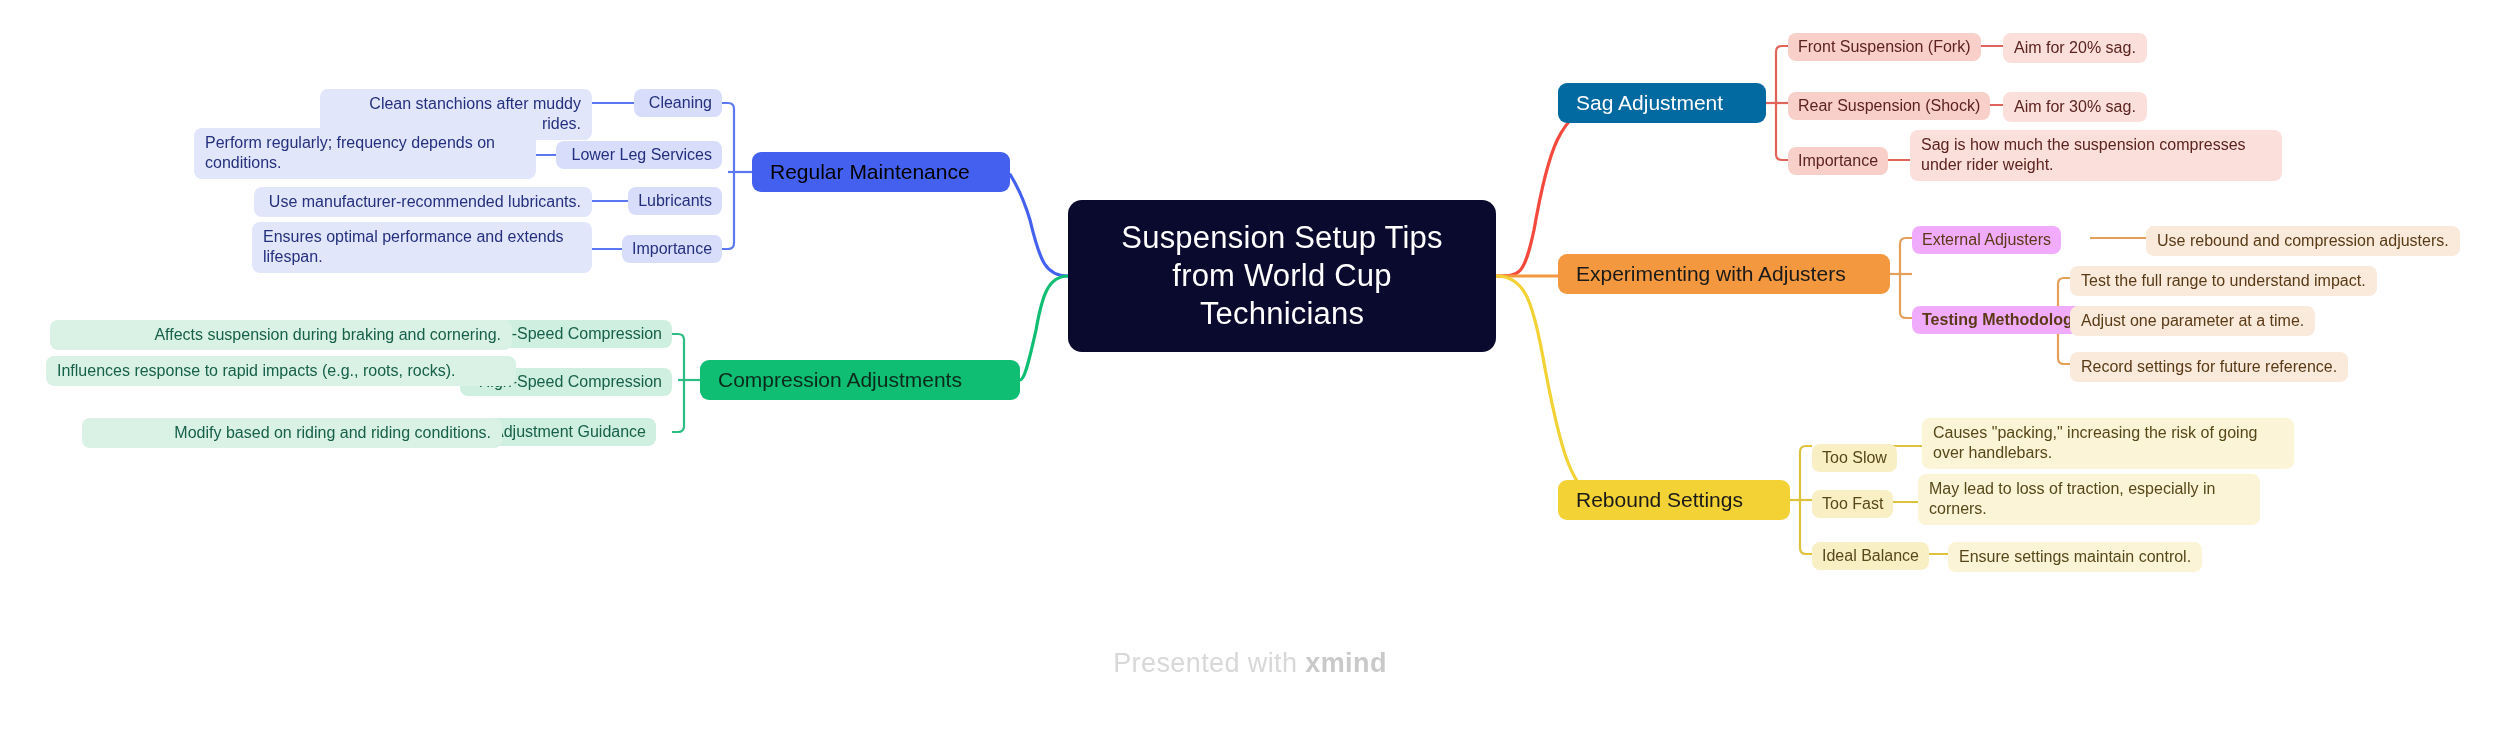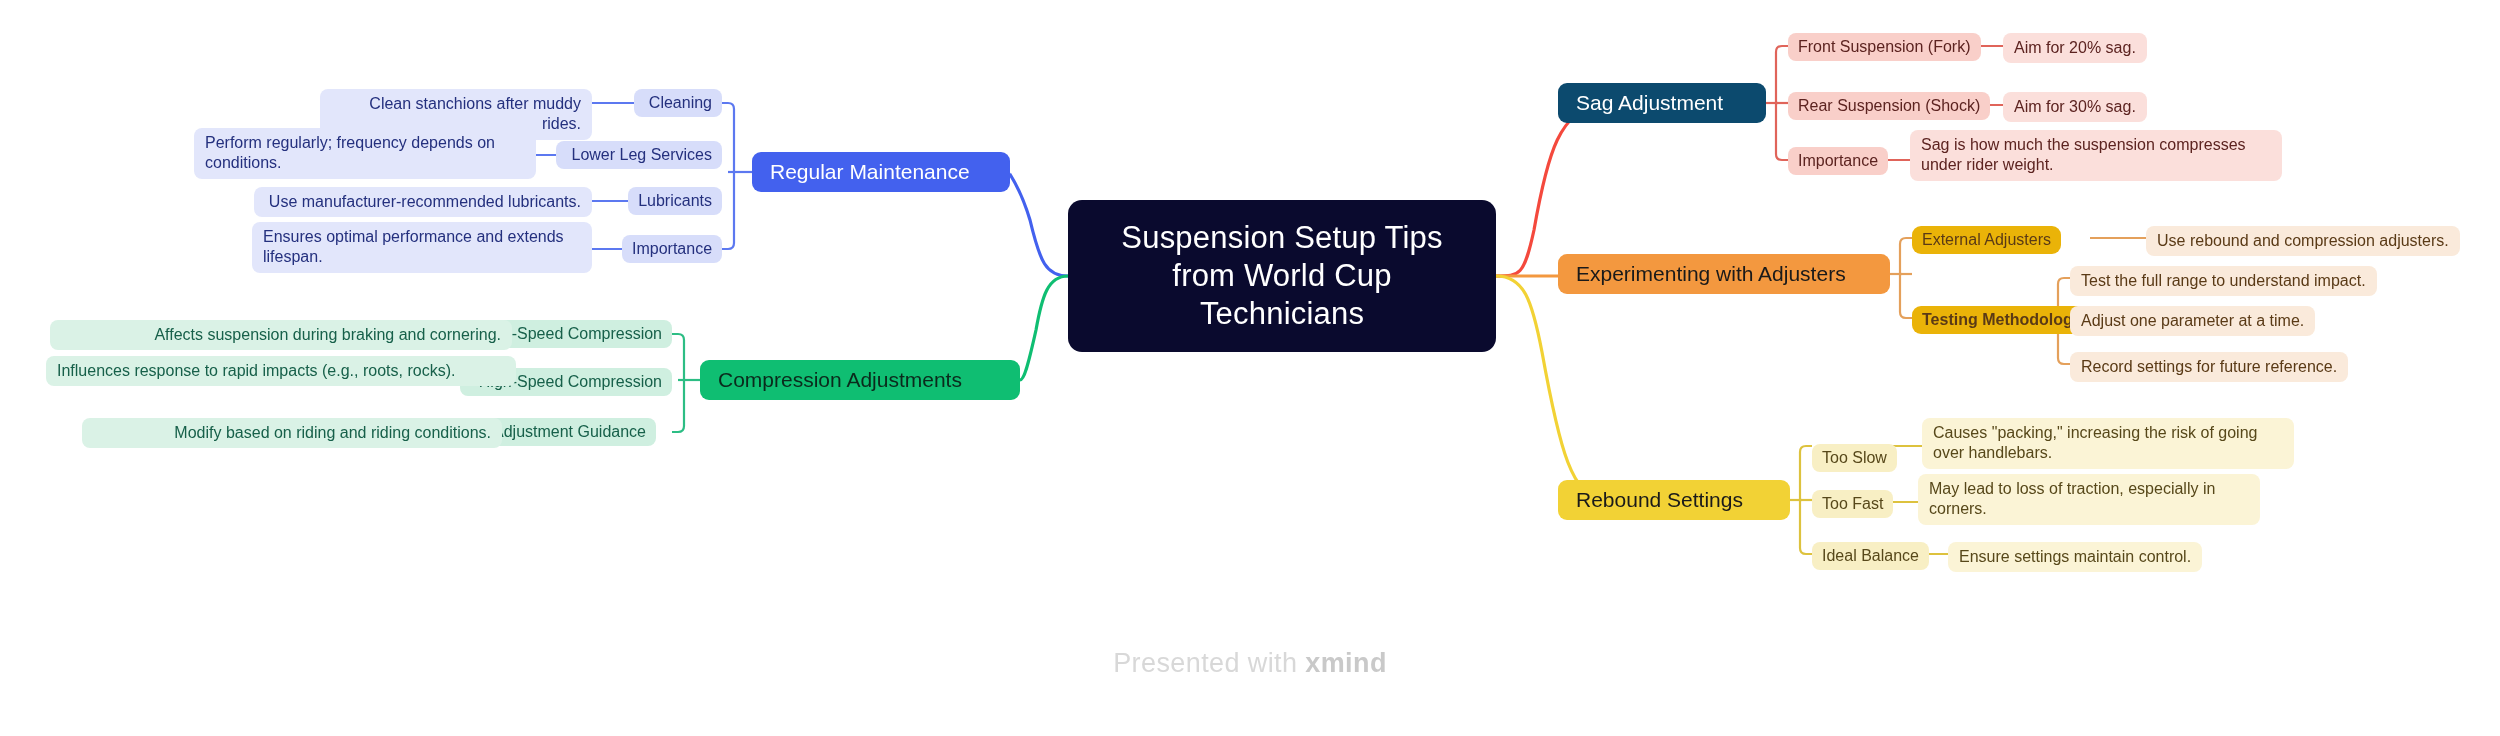--- a/index.html
+++ b/index.html
@@ -26,38 +26,38 @@
   }
   #central span {
     color: #FFFFFF; font-size: 31px; line-height: 1.22; font-weight: 400;
     letter-spacing: .2px;
   }
 
   
   .main { border-radius: 9px; padding: 0 18px; height: 40px; font-size: 21px; }
   .main span { white-space: nowrap; }
 
-  #b-sag        { left: 1558px; top: 83px;  width: 208px; background: #0c4a6e; }
+  #b-sag        { left: 1558px; top: 83px;  width: 208px; background: #0369a1; }
   #b-sag span   { color: #FFFFFF; }
   #b-exp        { left: 1558px; top: 254px; width: 332px; background: #F3983F; }
   #b-exp span   { color: #1A1A1A; }
   #b-reb        { left: 1558px; top: 480px; width: 232px; background: #F2D235; }
   #b-reb span   { color: #1A1A1A; }
   #b-reg        { left: 752px;  top: 152px; width: 258px; background: #4361EE; }
-  #b-reg span   { color: #ffffff; }
+  #b-reg span   { color: #000000; }
   #b-comp       { left: 700px;  top: 360px; width: 320px; background: #0FBE72; }
   #b-comp span  { color: #0B2A1C; }
 
   
   .sub { border-radius: 8px; padding: 4px 10px; font-size: 16px; line-height: 1.25; }
   .sub span { white-space: nowrap; }
 
   .sub.red   { background: #F9CFC9; }
   .sub.red span   { color: #5C2320; }
-  .sub.org   { background: #eab308; border-radius: 9px; }
+  .sub.org   { background: #f0abfc; }
   .sub.org span   { color: #5A3A16; }
   .sub.yel   { background: #F8EFC4; }
   .sub.yel span   { color: #57481A; }
   .sub.blu   { background: #D7DDFA; }
   .sub.blu span   { color: #24307E; }
   .sub.grn   { background: #CFEFE0; }
   .sub.grn span   { color: #17604A; }
 
   
   .leaf { border-radius: 8px; padding: 5px 11px; font-size: 16px; line-height: 1.28; }

